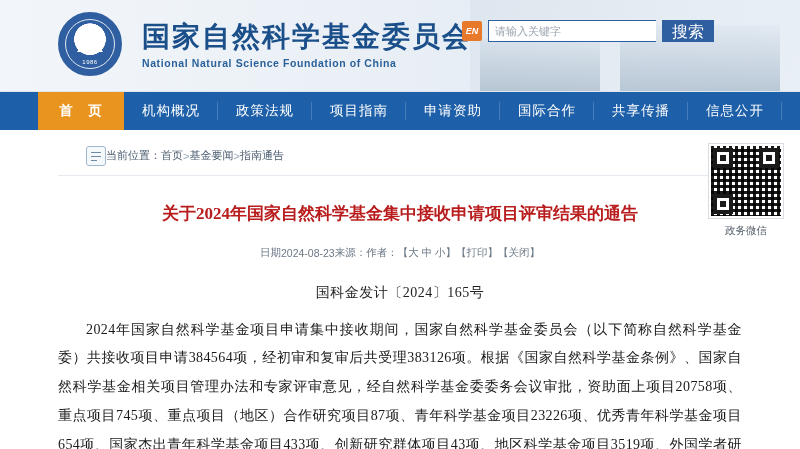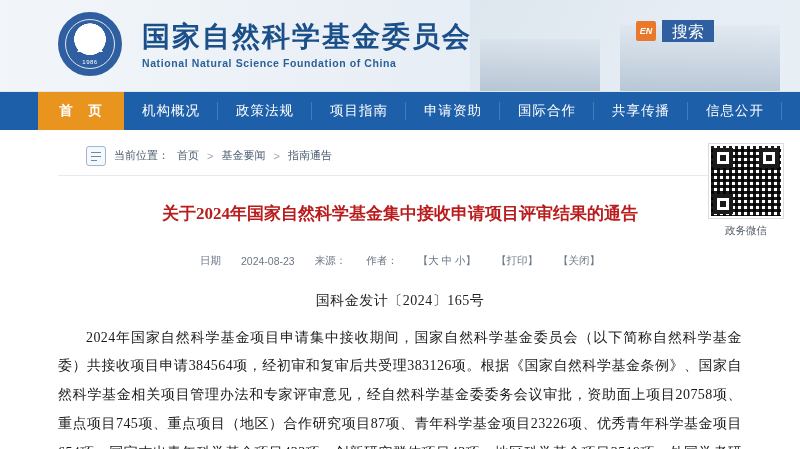--- a/index.html
+++ b/index.html
@@ -170,21 +170,20 @@
 
   
   .wrap {
     position: relative;
     padding: 0 58px;
   }
 
   .breadcrumb {
     display: flex;
     align-items: center;
-    gap: 8px;
     height: 40px;
     margin-top: 6px;
     color: #4b5d70;
     font-size: 11px;
     border-bottom: 1px solid #e6ebf1;
     padding-left: 28px;
   }
   .bc-icon {
     width: 20px; height: 20px;
     border: 1px solid #9fb6cc;
@@ -212,24 +211,24 @@
     color: #b91c1c;
     margin: 26px auto 0;
     max-width: 620px;
     line-height: 1.4;
   }
 
   .meta {
     display: flex;
     justify-content: center;
     align-items: center;
-    gap: 20px;
+    gap: 0;
     font-size: 10.5px;
     color: #6b7886;
-    margin-top: 28px;
+    margin-top: 20px;
   }
   .meta .link { color: #6b7886; cursor: pointer; }
 
   .doc-number {
     text-align: center;
     font-family: "Liberation Serif", serif;
     font-size: 14px;
     color: #222;
     margin-top: 24px;
     letter-spacing: 0.5px;
@@ -299,20 +298,21 @@
       <div class="year">1986</div>
     </div>
     <div class="brand-text">
       <div class="brand-cn">国家自然科学基金委员会</div>
       <div class="brand-en">National Natural Science Foundation of China</div>
     </div>
   </div>
 
   <div class="search-area">
     <div class="lang-btn">EN</div>
+    <input class="search-input" type="text" placeholder="请输入关键字" style="">
     <button class="search-btn">搜索</button>
   </div>
 </div>
 
 <div class="nav">
   <div class="nav-item active">首　页</div>
   <div class="nav-item">机构概况</div>
   <div class="nav-item">政策法规</div>
   <div class="nav-item">项目指南</div>
   <div class="nav-item">申请资助</div>

